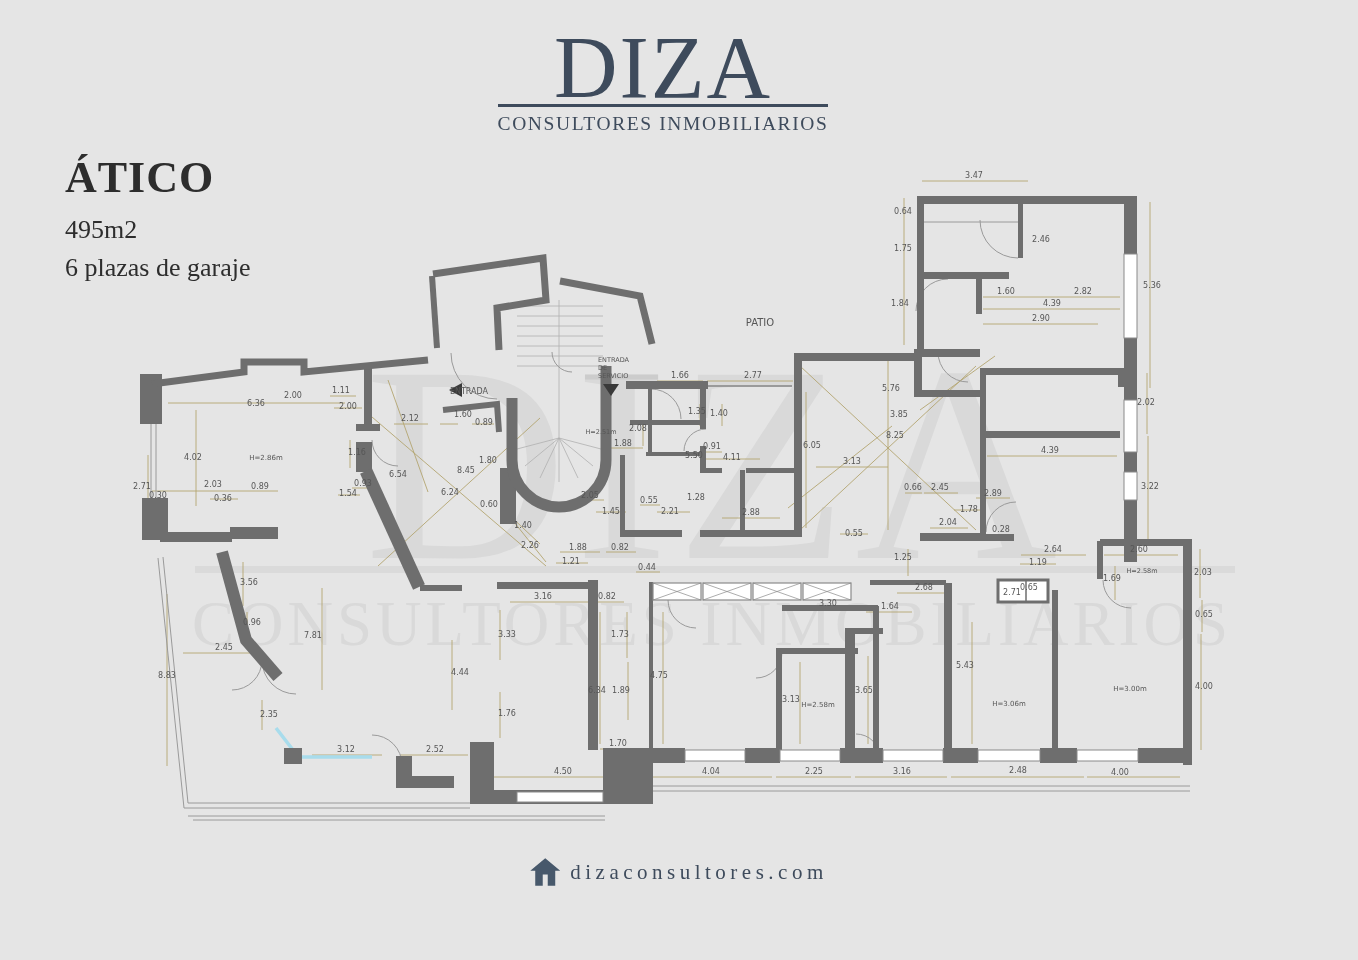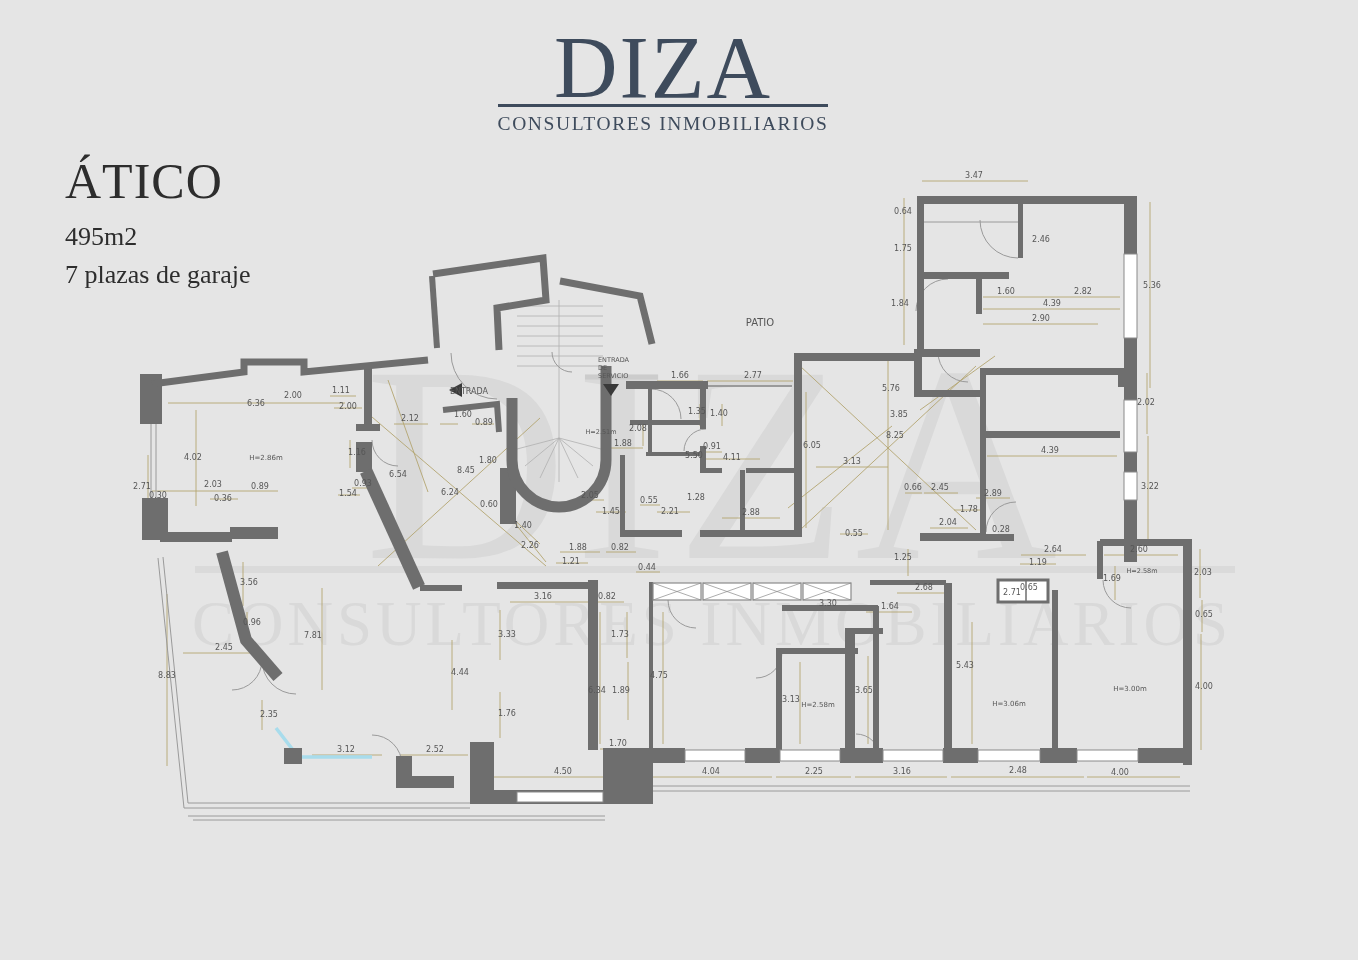--- a/index.html
+++ b/index.html
@@ -7,21 +7,21 @@
         font-family:"Liberation Serif",serif;}
   
   .brand-header{position:absolute;left:493px;top:28px;width:340px;text-align:center;}
   .brand-logo{font-family:"Liberation Serif",serif;font-size:88px;line-height:80px;
               letter-spacing:2px;color:#3e4b5c;font-weight:400;}
   .brand-rule{height:3px;background:#3e4b5c;margin:-4px 5px 6px 5px;}
   .brand-tag{font-family:"Liberation Serif",serif;font-size:19.5px;letter-spacing:1.6px;
              color:#3e4b5c;white-space:nowrap;}
   
   .listing{position:absolute;left:65px;top:152px;color:#2d2d2d;}
-  .listing h1{margin:0 0 8px 0;font-size:50px;font-weight:400;letter-spacing:1px;}
+  .listing h1{margin:0 0 8px 0;font-size:44px;font-weight:700;letter-spacing:1px;}
   .listing .line{font-size:26px;line-height:38px;font-weight:400;}
   
   svg.plan{position:absolute;left:0;top:0;}
   .wm-text{font-family:"Liberation Serif",serif;fill:#d9d9d9;}
   #plan-labels text{fill:#565656;font-family:"DejaVu Sans",sans-serif;}
   
   .site-footer{position:absolute;left:50%;top:858px;transform:translateX(-50%);
                display:flex;align-items:center;gap:10px;}
   .site-footer .url{font-family:"Liberation Serif",serif;font-size:21px;letter-spacing:4.5px;
                     color:#3e4b5c;}
@@ -33,21 +33,21 @@
 
   <header class="brand-header">
     <div class="brand-logo">DIZA</div>
     <div class="brand-rule"></div>
     <div class="brand-tag">CONSULTORES INMOBILIARIOS</div>
   </header>
 
   <section class="listing">
     <h1>ÁTICO</h1>
     <div class="line">495m2</div>
-    <div class="line">7 plazas de garaje</div>
+    <div class="line">6 plazas de garaje</div>
   </section>
 
   <svg class="plan" width="1358" height="960" viewBox="0 0 1358 960">
 
     <g>
       <text class="wm-text" x="715" y="558" font-size="280" letter-spacing="8" text-anchor="middle">DIZA</text>
       <rect x="195" y="566" width="1040" height="7" fill="#dadada"></rect>
       <text class="wm-text" x="712" y="645" font-size="63" letter-spacing="4" text-anchor="middle">CONSULTORES INMOBILIARIOS</text>
     </g>
 
@@ -263,14 +263,20 @@
         <text x="1038" y="565" font-size="8" text-anchor="middle">1.19</text>
         <text x="1203" y="575" font-size="8" text-anchor="middle">2.03</text>
         <text x="1204" y="617" font-size="8" text-anchor="middle">0.65</text>
         <text x="965" y="668" font-size="8" text-anchor="middle">5.43</text>
         <text x="1204" y="689" font-size="8" text-anchor="middle">4.00</text>
         <text x="791" y="702" font-size="8" text-anchor="middle">3.13</text>
         <text x="864" y="693" font-size="8" text-anchor="middle">3.65</text>
       </g>
   </svg>
 
+  <footer class="site-footer">
+    <svg width="30" height="28" viewBox="0 0 24 22">
+      <path d="M12 0 L24 10 L20 10 L20 22 L14 22 L14 13 L10 13 L10 22 L4 22 L4 10 L0 10 Z" fill="#47586b"></path>
+    </svg>
+    <span class="url">dizaconsultores.com</span>
+  </footer>
 
 </div>
 
 </body></html>

